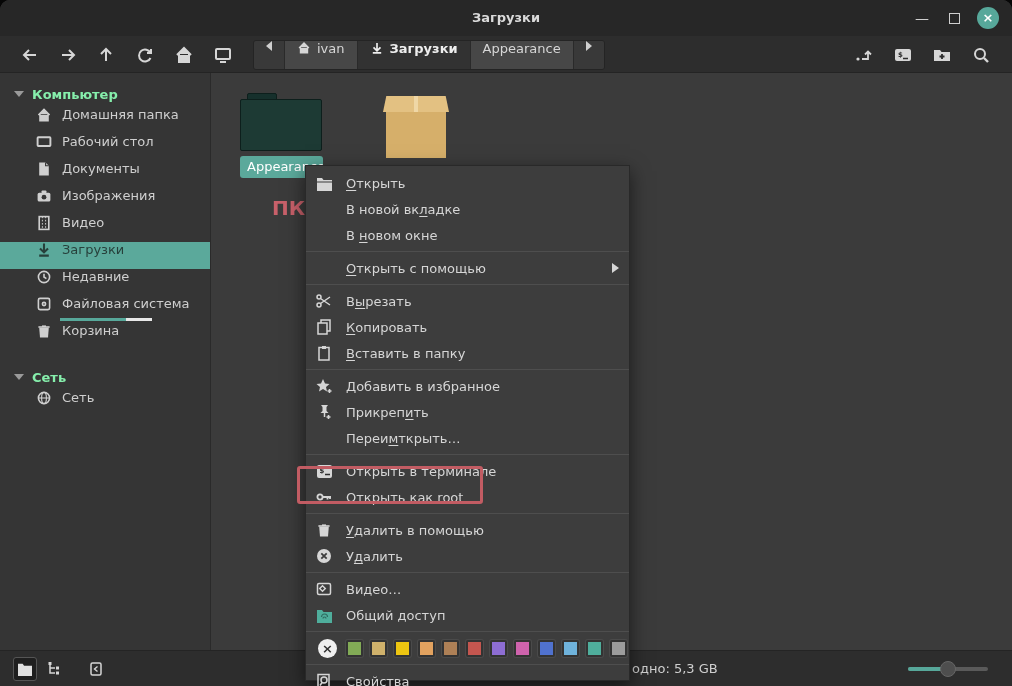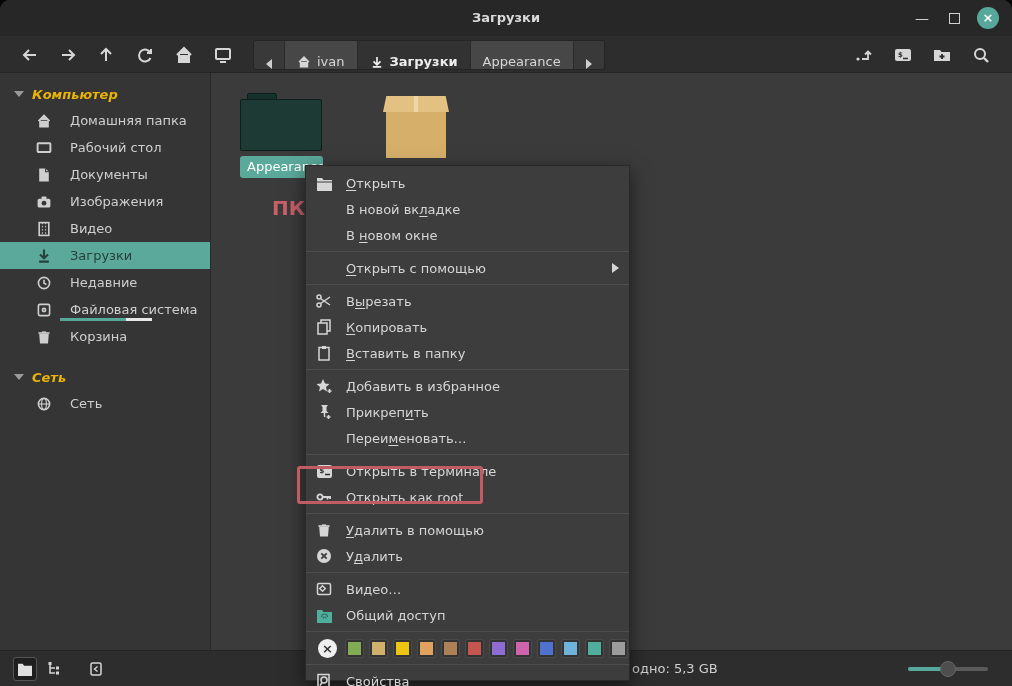--- a/index.html
+++ b/index.html
@@ -15,32 +15,32 @@
   #btn-max .sq { width:11px; height:11px; border:1px solid #cfcfcf; }
   #btn-close { right:10px; width:28px; }
   #btn-close .circ { width:22px; height:22px; border-radius:50%; background:#57a89a; color:#fff; font-size:13px; line-height:21px; text-align:center; font-weight:bold; }
 
   
   #toolbar { position:absolute; left:0; top:36px; width:100%; height:37px; background:#2d2d2d; border-bottom:1px solid #242424; }
   .tbtn { position:absolute; top:5px; width:28px; height:28px; display:flex; align-items:center; justify-content:center; border-radius:3px; }
   .tbtn svg { display:block; }
 
   #pathbar { position:absolute; left:253px; top:4px; height:30px; display:flex; border:1px solid #242424; border-radius:3px; overflow:hidden; }
-  .pbtn { height:28px; display:flex; align-items:flex-end; gap:6px; padding:0 12px; background:#474747; color:#d6d6d6; font-size:13px; border-right:1px solid #2a2a2a; }
+  .pbtn { height:28px; display:flex; align-items:flex-start; gap:6px; padding:0 12px; background:#474747; color:#d6d6d6; font-size:13px; border-right:1px solid #2a2a2a; }
   .pbtn.dark { background:#393939; }
   .pbtn.active { background:#323232; font-weight:bold; color:#eee; }
   .chev { width:0; height:0; border-top:5px solid transparent; border-bottom:5px solid transparent; }
   .chev.left { border-right:6px solid #cfcfcf; }
   .chev.right { border-left:6px solid #cfcfcf; }
 
   
   #sidebar { position:absolute; left:0; top:73px; width:211px; height:577px; background:#353535; border-right:1px solid #2a2a2a; padding-top:8px; }
-  .shead { height:26px; display:flex; align-items:center; padding-left:14px; gap:8px; color:#eab308; font-size:13px; font-weight:bold;font-style:italic; }
+  .shead { height:26px; display:flex; align-items:center; padding-left:14px; gap:8px; color:#86efac; font-size:13px; font-weight:bold; }
   .shead .tri { width:0; height:0; border-left:5px solid transparent; border-right:5px solid transparent; border-top:6px solid #9a9a9a; }
-  .srow { height:27px; display:flex; align-items:center; padding-left:36px; gap:18px; color:#cfcfcf; font-size:13px; position:relative; }
+  .srow { height:27px; display:flex; padding-left:36px; gap:10px; color:#cfcfcf; font-size:13px; position:relative; }
   .srow svg { flex:0 0 auto; }
   .srow.selected { background:#5ba99b; color:#27403b; }
   .srow.selected svg * { stroke:#27403b !important; fill-opacity:1; }
   .usagebar { position:absolute; left:60px; top:22px; width:92px; height:3px; background:#e8e8e8; }
   .usagebar .fill { position:absolute; left:0; top:0; height:3px; width:72%; background:#57a89a; }
 
   
   #content { position:absolute; left:212px; top:73px; width:800px; height:577px; background:#3b3b3b; }
   #folder-icon { position:absolute; left:28px; top:20px; width:82px; height:58px; }
   #folder-icon .tab { position:absolute; left:7px; top:0; width:30px; height:8px; background:#16302c; border:1px solid #0d1f1c; border-radius:2px 2px 0 0; }
@@ -347,21 +347,21 @@
           <svg width="17" height="16" viewBox="0 0 17 16">
             <path d="M5 1 h7 l-1.5 2 v4 l2 2 H4.5 l2 -2 v-4 z" fill="#d6d6d6"></path>
             <path d="M8.5 9 v4" stroke="#d6d6d6" stroke-width="1.5"></path>
             <path d="M12.5 11 v4 M10.5 13 h4" stroke="#d6d6d6" stroke-width="1.6"></path>
           </svg>
         </span>
       <span class="mlabel"><span>Прикреп</span><u>и</u><span>ть</span></span>
     </div>
     <div class="mrow">
       <span class="mic"></span>
-      <span class="mlabel"><span>Переи</span><u>м</u><span>еновать…</span></span>
+      <span class="mlabel"><span>Переи</span><u>м</u><span>ткрыть…</span></span>
     </div>
     <div class="msep"></div>
     <div class="mrow">
       <span class="mic">
           <svg width="17" height="15" viewBox="0 0 17 15">
             <rect x="1" y="1" width="15" height="13" rx="2" fill="#d6d6d6"></rect>
             <text x="3.5" y="9" font-size="7" font-weight="bold" fill="#2d2d2d">$</text>
             <path d="M9 10.5 H14" stroke="#2d2d2d" stroke-width="1.5"></path>
           </svg>
         </span>

